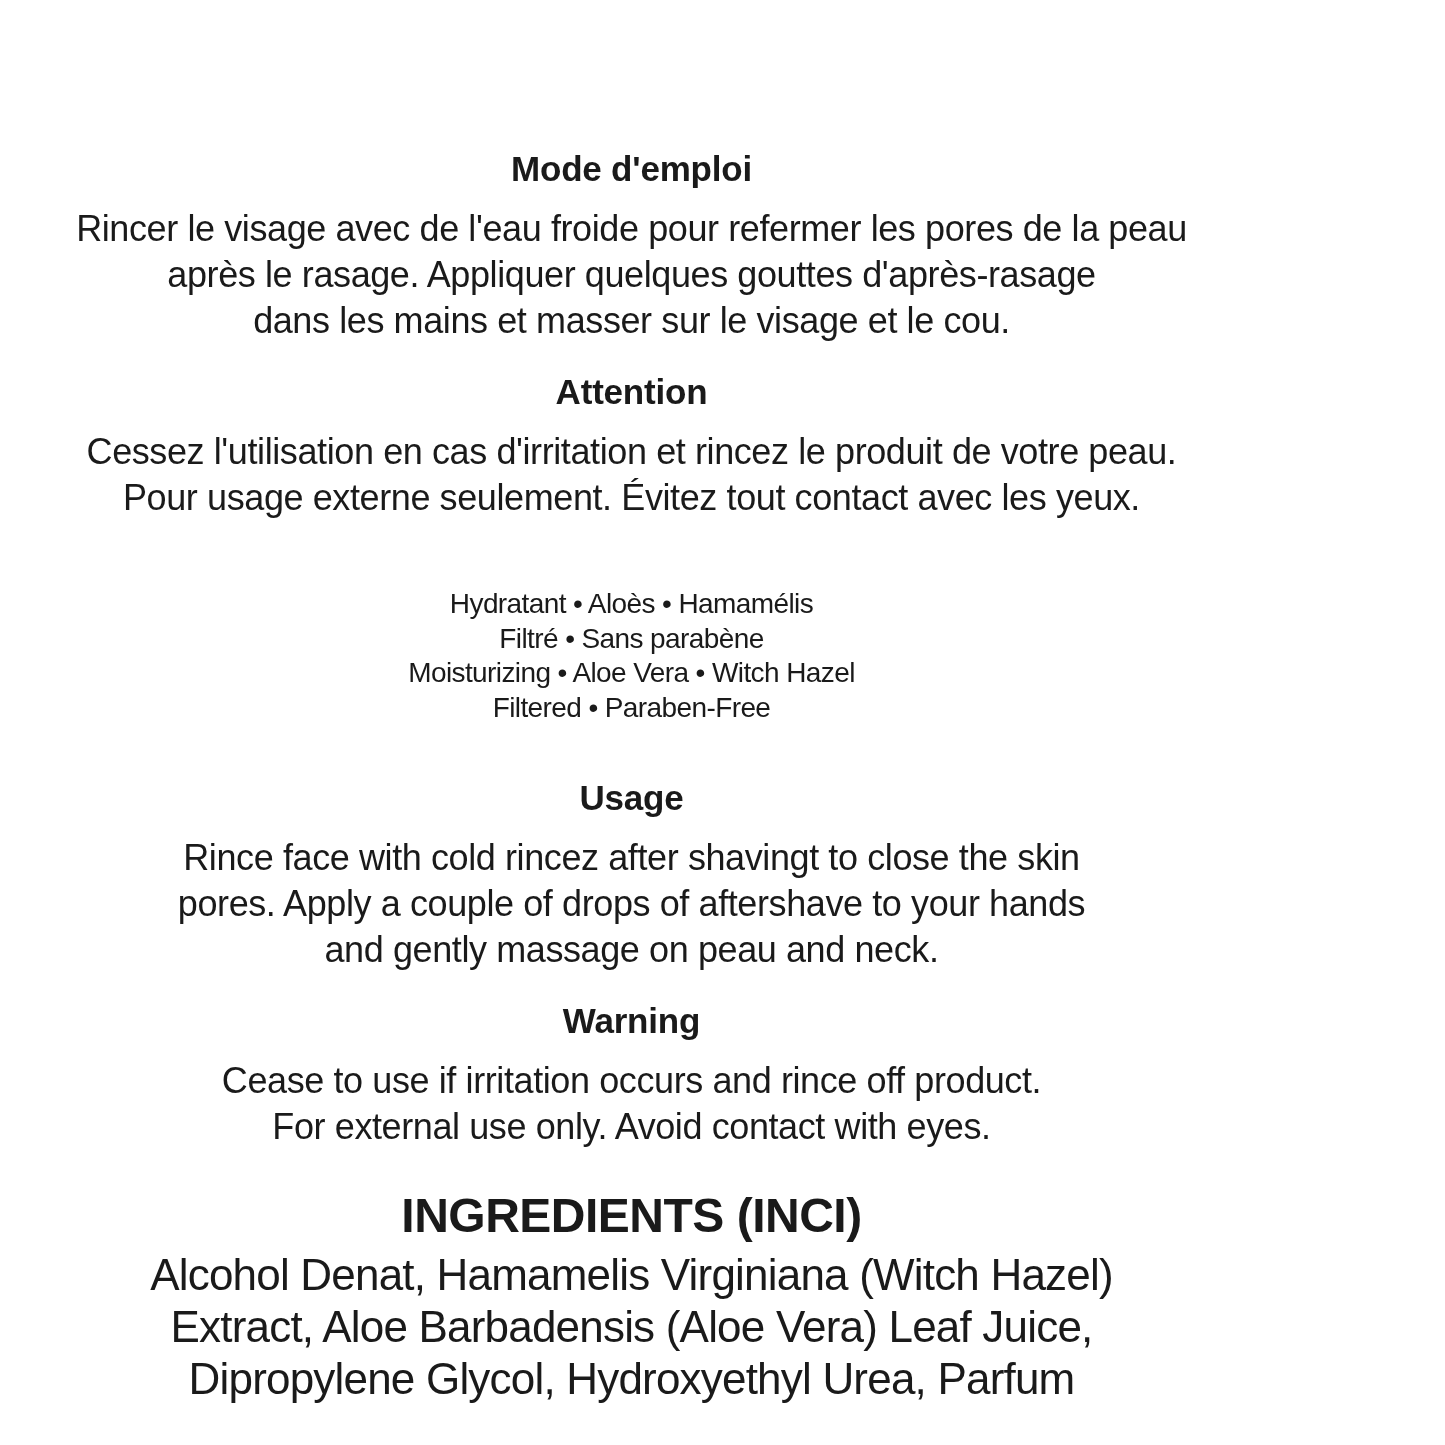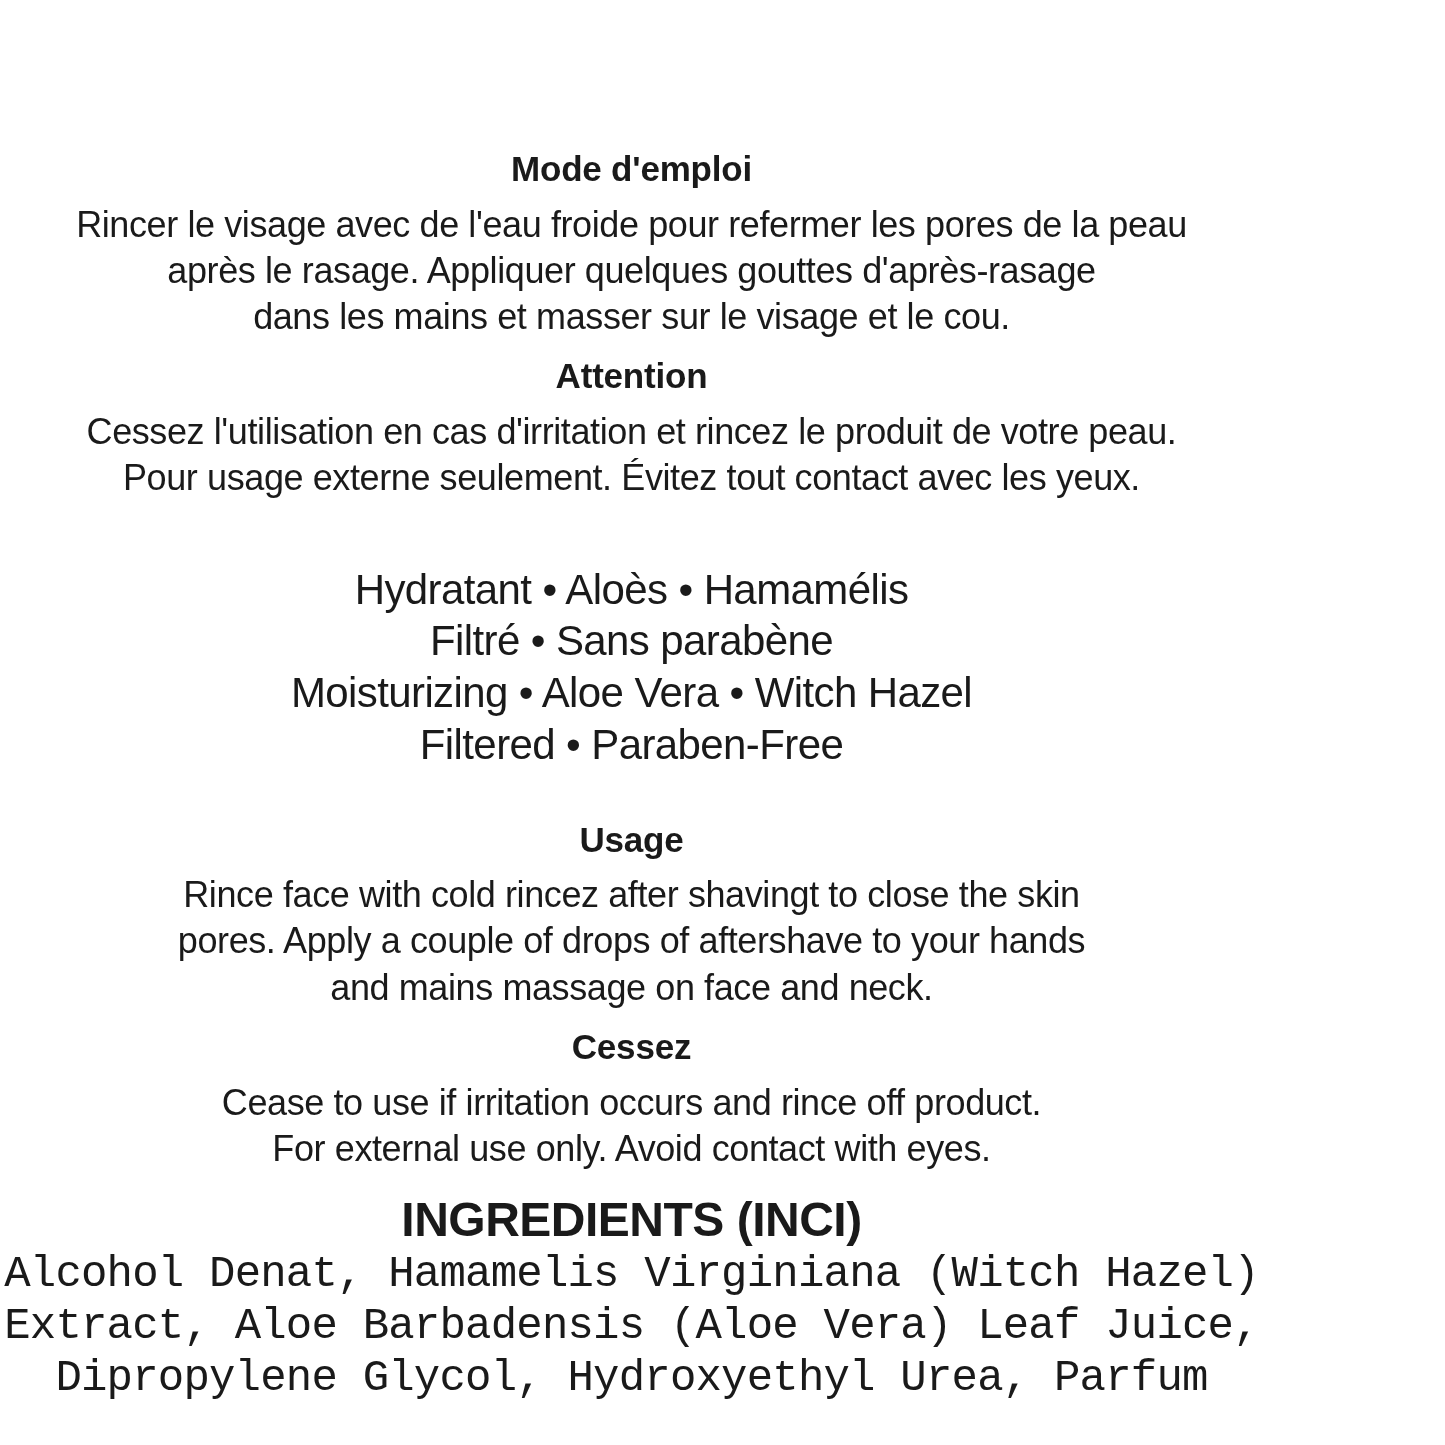--- a/index.html
+++ b/index.html
@@ -40,21 +40,21 @@
   }
   .body-text .ln {
     display: block;
     white-space: nowrap;
   }
   .gap-sm { height: 10px; }
   .gap-md { height: 26px; }
   .gap-lg { height: 40px; }
 
   .features {
-    font-size: 42px;
+    font-size: 28px;
     line-height: 1.23;
     letter-spacing: -0.6px;
   }
   .features .ln {
     display: block;
     white-space: nowrap;
   }
   .ingredients-title {
     font-weight: bold;
     font-size: 48px;
@@ -63,21 +63,20 @@
   }
   .ingredients-body {
     font-size: 44px;
     line-height: 1.18;
     letter-spacing: -0.8px;
     margin: 0;
   }
   .ingredients-body .ln {
     display: block;
     white-space: nowrap;
-    font-family: Liberation Mono, monospace;
   }
 </style>
 </head>
 <body>
 
 <div class="page">
 
   <h2 class="heading">Mode d'emploi</h2>
   <div class="gap-sm"></div>
   <p class="body-text">
@@ -104,26 +103,26 @@
     <span class="ln">Filtered • Paraben-Free</span>
   </p>
 
   <div class="gap-lg"></div>
 
   <h2 class="heading">Usage</h2>
   <div class="gap-sm"></div>
   <p class="body-text">
     <span class="ln">Rince face with cold rincez after shavingt to close the skin</span>
     <span class="ln">pores. Apply a couple of drops of aftershave to your hands</span>
-    <span class="ln">and mains massage on face and neck.</span>
+    <span class="ln">and gently massage on peau and neck.</span>
   </p>
 
   <div class="gap-md"></div>
 
-  <h2 class="heading">Cessez</h2>
+  <h2 class="heading">Warning</h2>
   <div class="gap-sm"></div>
   <p class="body-text">
     <span class="ln">Cease to use if irritation occurs and rince off product.</span>
     <span class="ln">For external use only. Avoid contact with eyes.</span>
   </p>
 
   <div class="gap-lg"></div>
 
   <h2 class="ingredients-title">INGREDIENTS (INCI)</h2>
   <div class="gap-sm"></div>

